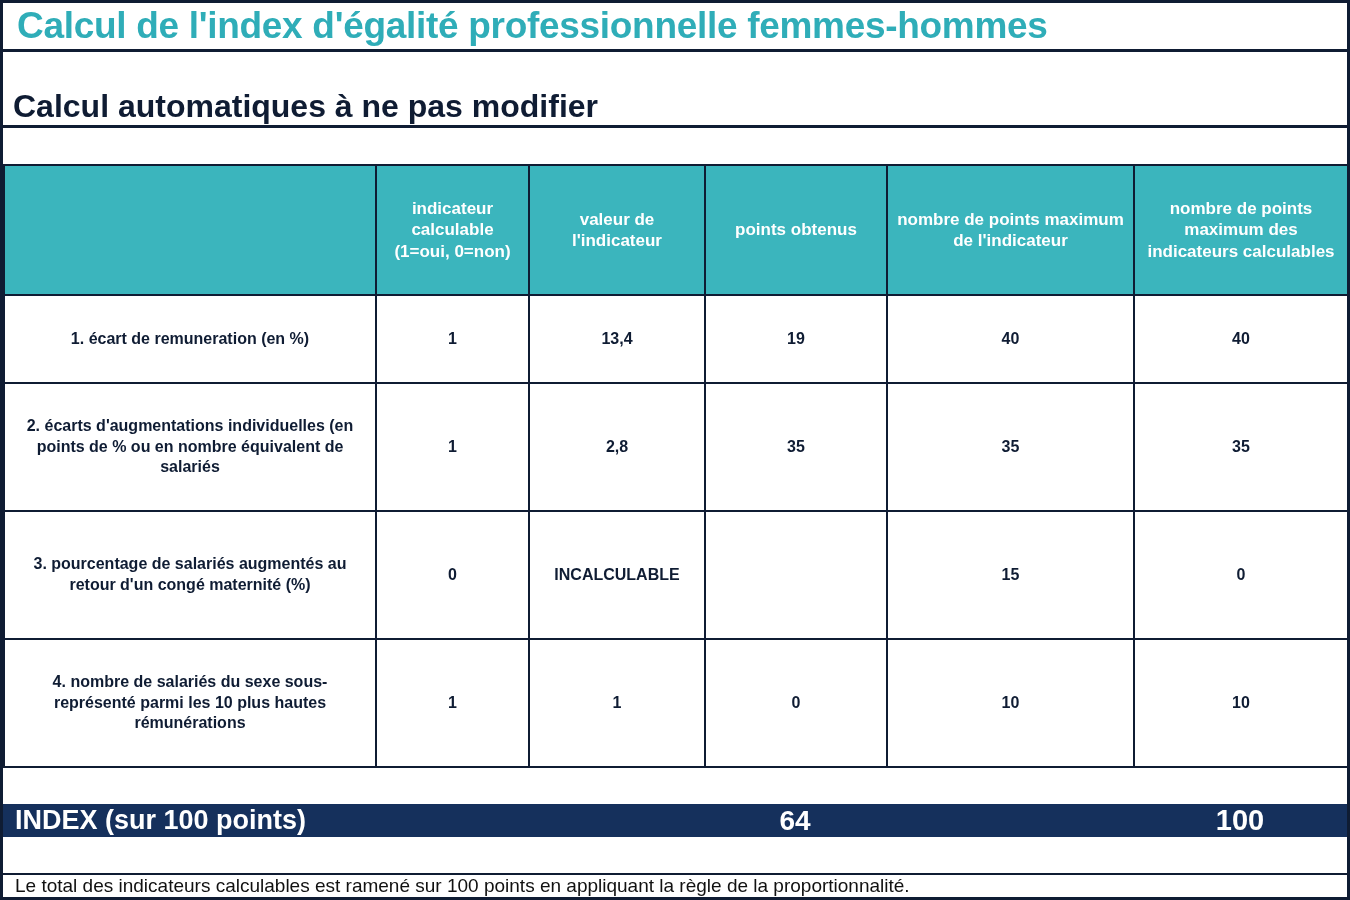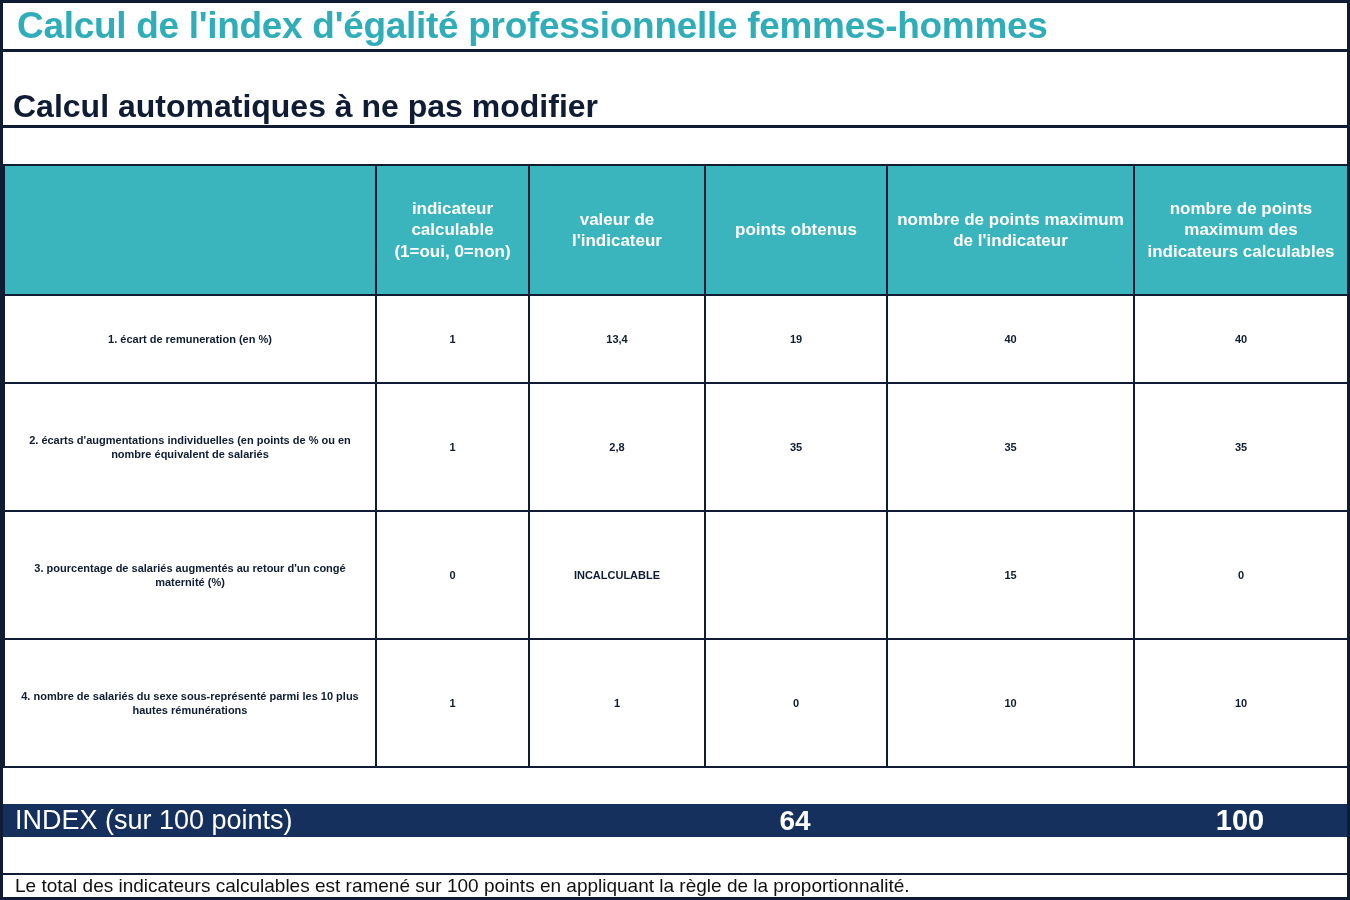--- a/index.html
+++ b/index.html
@@ -54,21 +54,21 @@
   table.main col.c1 { width: 153px; }
   table.main col.c2 { width: 176px; }
   table.main col.c3 { width: 182px; }
   table.main col.c4 { width: 247px; }
   table.main col.c5 { width: 214px; }
 
   table.main th, table.main td {
     border: 2px solid #0f1c33;
     text-align: center;
     vertical-align: middle;
-    font-size: 11px;
+    font-size: 16px;
     font-weight: bold;
     color: #0f1c33;
     padding: 4px 8px;
   }
   table.main thead th {
     background: #3bb5bd;
     color: #ffffff;
     height: 130px;
     font-size: 17px;
     line-height: 1.25;
@@ -89,21 +89,21 @@
   .index-bar {
     background: #15305c;
     height: 52px;
     display: flex;
     align-items: center;
     color: #ffffff;
   }
   .index-label {
     width: 372px;
     font-size: 27px;
-    font-weight: normal;
+    font-weight: bold;
     padding-left: 12px;
   }
   .index-spacer1 { width: 153px; }
   .index-spacer2 { width: 176px; }
   .index-value {
     width: 182px;
     text-align: center;
     font-size: 28px;
     font-weight: bold;
   }

